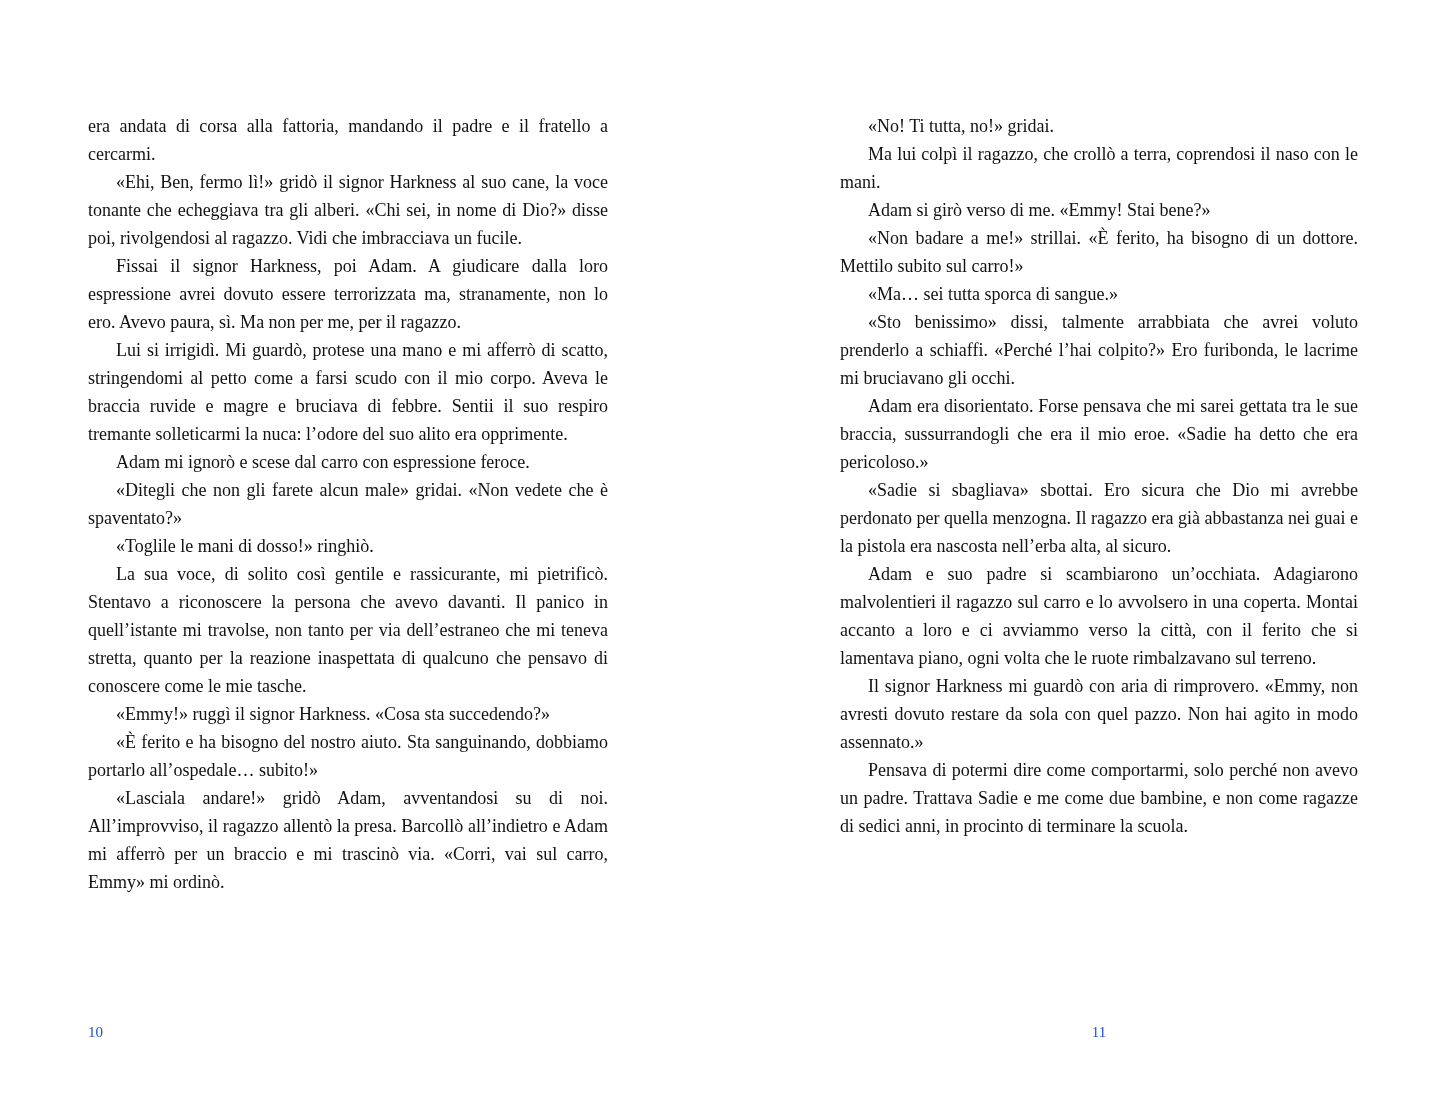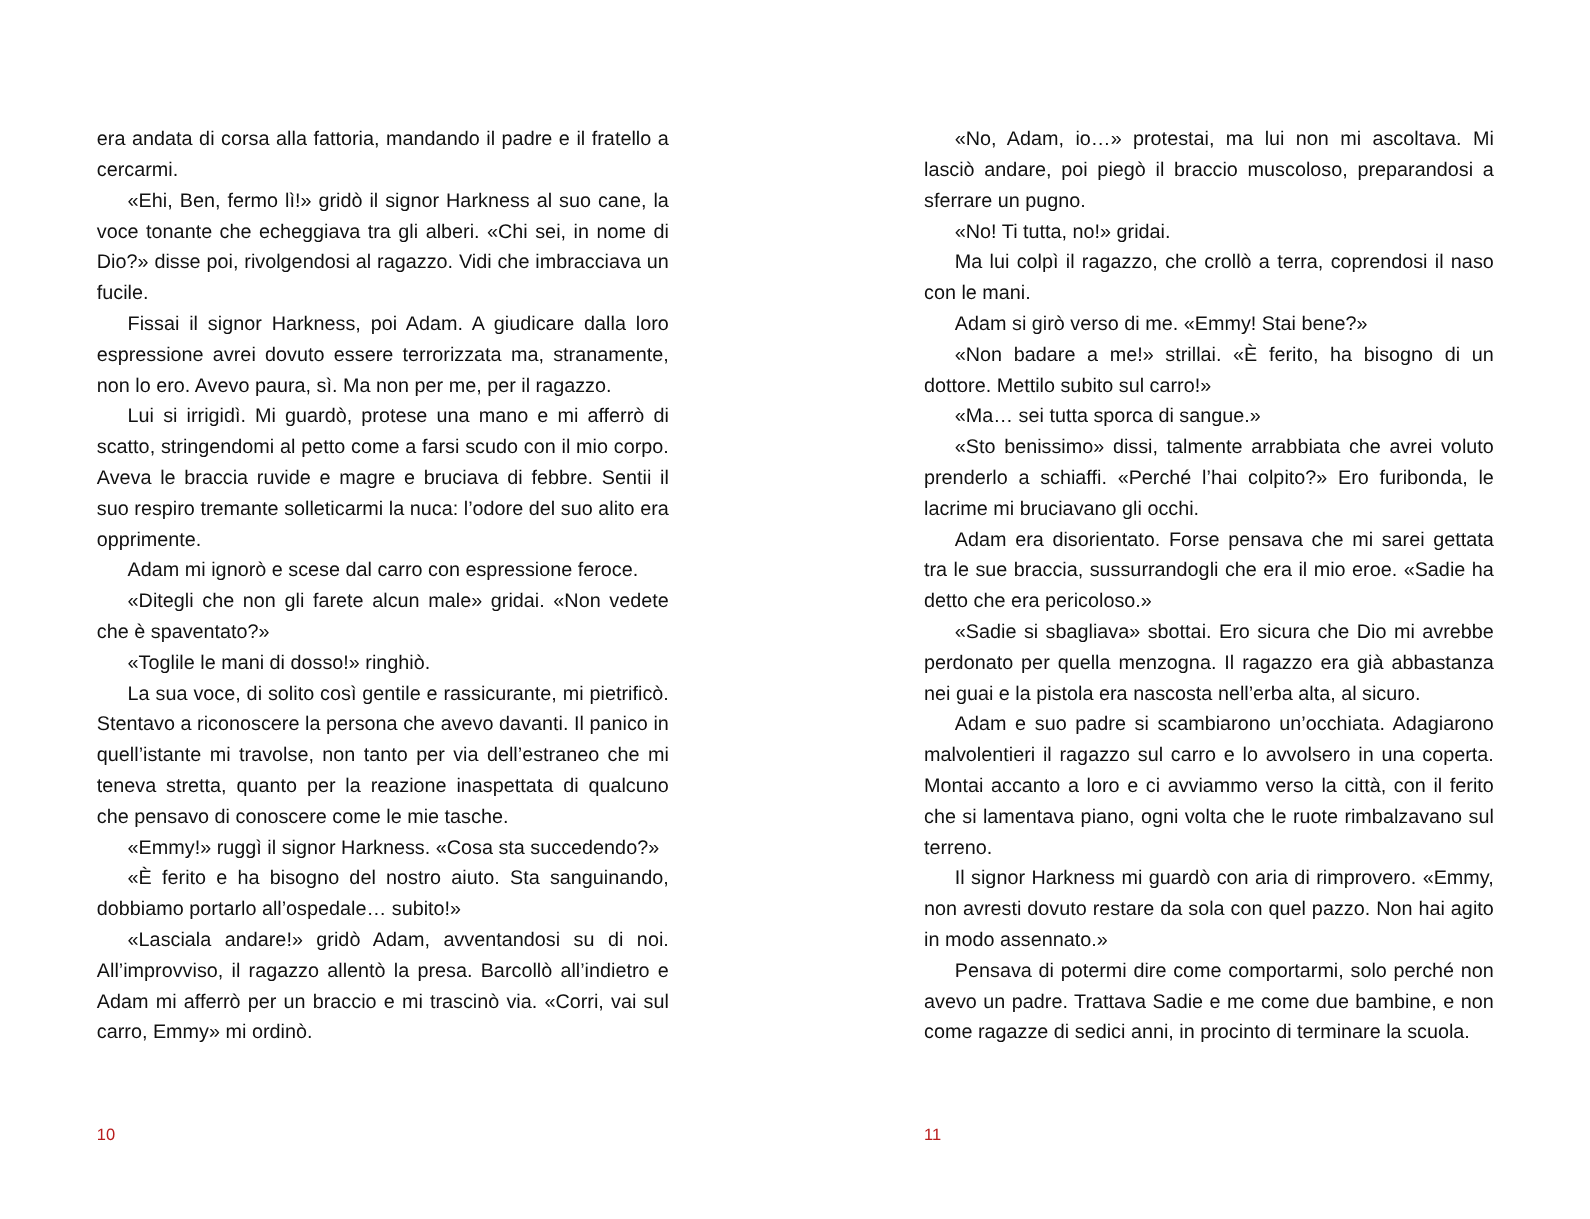--- a/index.html
+++ b/index.html
@@ -6,21 +6,21 @@
     margin: 0;
     padding: 0;
     background: #ffffff;
   }
   .spread {
     position: relative;
     width: 1445px;
     height: 1108px;
     background: #ffffff;
     overflow: hidden;
-    font-family: Liberation Sans, sans-serif;
+    font-family: Liberation Serif, serif;
   }
   .col {
     position: absolute;
     top: 112px;
     width: 520px;
     color: #111111;
     font-size: 18px;
     line-height: 28px;
     text-align: justify;
     hyphens: auto;
@@ -33,31 +33,31 @@
     padding: 0;
   }
   p.para.indent {
     text-indent: 28px;
   }
   .page-number {
     position: absolute;
     top: 1022px;
     font-size: 15px;
     line-height: 20px;
-    color: #b91c1c;
+    color: #1d4ed8;
   }
   .page-number.num-left {
     left: 88px;
     width: 520px;
     text-align: left;
   }
   .page-number.num-right {
     left: 840px;
     width: 518px;
-    text-align: left;
+    text-align: center;
   }
 </style>
 </head>
 <body>
 
 <div class="spread">
 
   <div class="col col-left" id="left-page-body">
       <p class="para">era andata di corsa alla fattoria, mandando il padre e il fratello a cercarmi.</p>
       <p class="para indent">«Ehi, Ben, fermo lì!» gridò il signor Harkness al suo cane, la voce tonante che echeggiava tra gli alberi. «Chi sei, in nome di Dio?» disse poi, rivolgendosi al ragazzo. Vidi che imbracciava un fucile.</p>
@@ -66,21 +66,20 @@
       <p class="para indent">Adam mi ignorò e scese dal carro con espressione feroce.</p>
       <p class="para indent">«Ditegli che non gli farete alcun male» gridai. «Non vedete che è spaventato?»</p>
       <p class="para indent">«Toglile le mani di dosso!» ringhiò.</p>
       <p class="para indent">La sua voce, di solito così gentile e rassicurante, mi pietrificò. Stentavo a riconoscere la persona che avevo davanti. Il panico in quell’istante mi travolse, non tanto per via dell’estraneo che mi teneva stretta, quanto per la reazione inaspettata di qualcuno che pensavo di conoscere come le mie tasche.</p>
       <p class="para indent">«Emmy!» ruggì il signor Harkness. «Cosa sta succedendo?»</p>
       <p class="para indent">«È ferito e ha bisogno del nostro aiuto. Sta sanguinando, dobbiamo portarlo all’ospedale… subito!»</p>
       <p class="para indent">«Lasciala andare!» gridò Adam, avventandosi su di noi. All’improvviso, il ragazzo allentò la presa. Barcollò all’indietro e Adam mi afferrò per un braccio e mi trascinò via. «Corri, vai sul carro, Emmy» mi ordinò.</p>
     </div>
 
   <div class="col col-right" id="right-page-body">
-      <p class="para indent">«No, Adam, io…» protestai, ma lui non mi ascoltava. Mi lasciò andare, poi piegò il braccio muscoloso, preparandosi a sferrare un pugno.</p>
       <p class="para indent">«No! Ti tutta, no!» gridai.</p>
       <p class="para indent">Ma lui colpì il ragazzo, che crollò a terra, coprendosi il naso con le mani.</p>
       <p class="para indent">Adam si girò verso di me. «Emmy! Stai bene?»</p>
       <p class="para indent">«Non badare a me!» strillai. «È ferito, ha bisogno di un dottore. Mettilo subito sul carro!»</p>
       <p class="para indent">«Ma… sei tutta sporca di sangue.»</p>
       <p class="para indent">«Sto benissimo» dissi, talmente arrabbiata che avrei voluto prenderlo a schiaffi. «Perché l’hai colpito?» Ero furibonda, le lacrime mi bruciavano gli occhi.</p>
       <p class="para indent">Adam era disorientato. Forse pensava che mi sarei gettata tra le sue braccia, sussurrandogli che era il mio eroe. «Sadie ha detto che era pericoloso.»</p>
       <p class="para indent">«Sadie si sbagliava» sbottai. Ero sicura che Dio mi avrebbe perdonato per quella menzogna. Il ragazzo era già abbastanza nei guai e la pistola era nascosta nell’erba alta, al sicuro.</p>
       <p class="para indent">Adam e suo padre si scambiarono un’occhiata. Adagiarono malvolentieri il ragazzo sul carro e lo avvolsero in una coperta. Montai accanto a loro e ci avviammo verso la città, con il ferito che si lamentava piano, ogni volta che le ruote rimbalzavano sul terreno.</p>
       <p class="para indent">Il signor Harkness mi guardò con aria di rimprovero. «Emmy, non avresti dovuto restare da sola con quel pazzo. Non hai agito in modo assennato.»</p>

